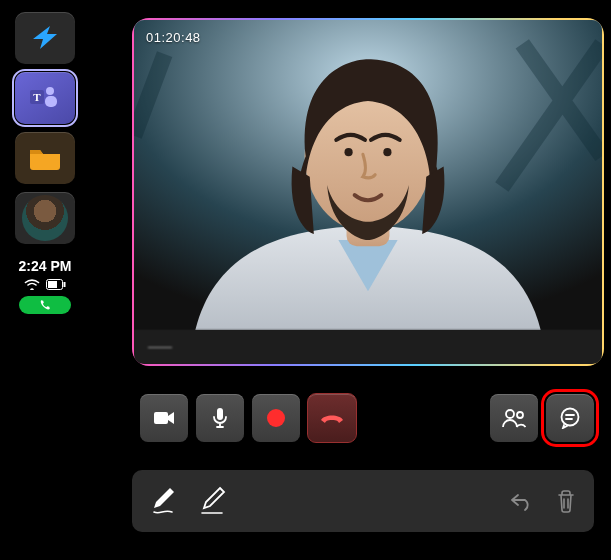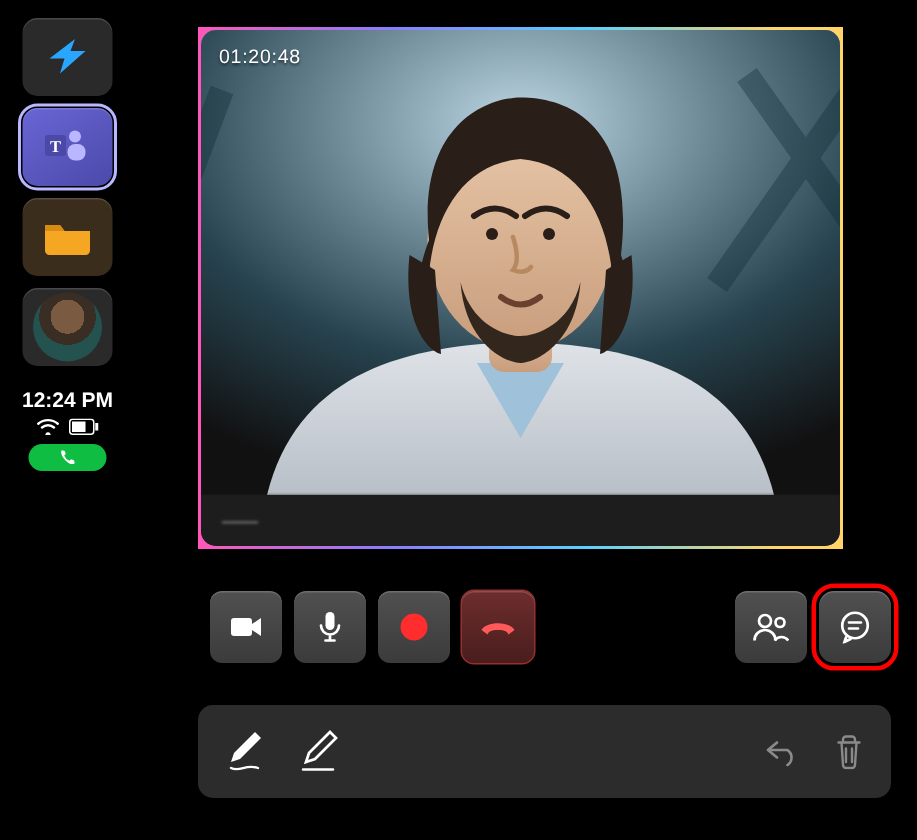--- a/index.html
+++ b/index.html
@@ -51,22 +51,22 @@
   .call-pill {
     width: 52px; height: 18px; background:#0fbd42; border-radius: 9px;
     margin-top:6px; display:flex; align-items:center; justify-content:center;
   }
 
   
   .video-window {
     position: absolute;
     left: 132px;
     top: 18px;
-    width: 430px;
-    border-radius: 0;
+    width: 472px;
+    border-radius: 17px;
     padding: 2px;
     background: linear-gradient(90deg,#ff57b9,#8a7dff 30%,#5ad0ff 60%,#ffd56a 90%);
     box-shadow: 0 4px 18px rgba(0,0,0,.6);
   }
   .video-inner {
     background:#1a1a1a;
     border-radius: 10px;
     overflow: hidden;
     position: relative;
   }
@@ -179,21 +179,21 @@
         <path d="M2 4 h10 l3 4 h17 v13 a3 3 0 0 1 -3 3 h-24 a3 3 0 0 1 -3 -3 z" fill="#f5a623"></path>
         <path d="M2 4 h10 l3 4 h-13 z" fill="#d88b12"></path>
       </svg>
     </span>
   </div>
 
   <div class="app-tile avatar">
     <div class="avatar-img"></div>
   </div>
 
-  <div class="clock">12:24 PM</div>
+  <div class="clock">2:24 PM</div>
 
   <div class="status-row">
     <span class="wifi-icon">
       <svg width="16" height="12" viewBox="0 0 16 12">
           <path d="M8 11 a1 1 0 1 0 .001 0 M4 7 a6 6 0 0 1 8 0 M1.5 4.5 a10 10 0 0 1 13 0" fill="none" stroke="#fff" stroke-width="1.6" stroke-linecap="round"></path>
         </svg>
     </span>
     <span class="battery-icon">
       <svg width="20" height="11" viewBox="0 0 20 11">
           <rect x=".5" y=".5" width="16" height="10" rx="2" fill="none" stroke="#fff"></rect>

